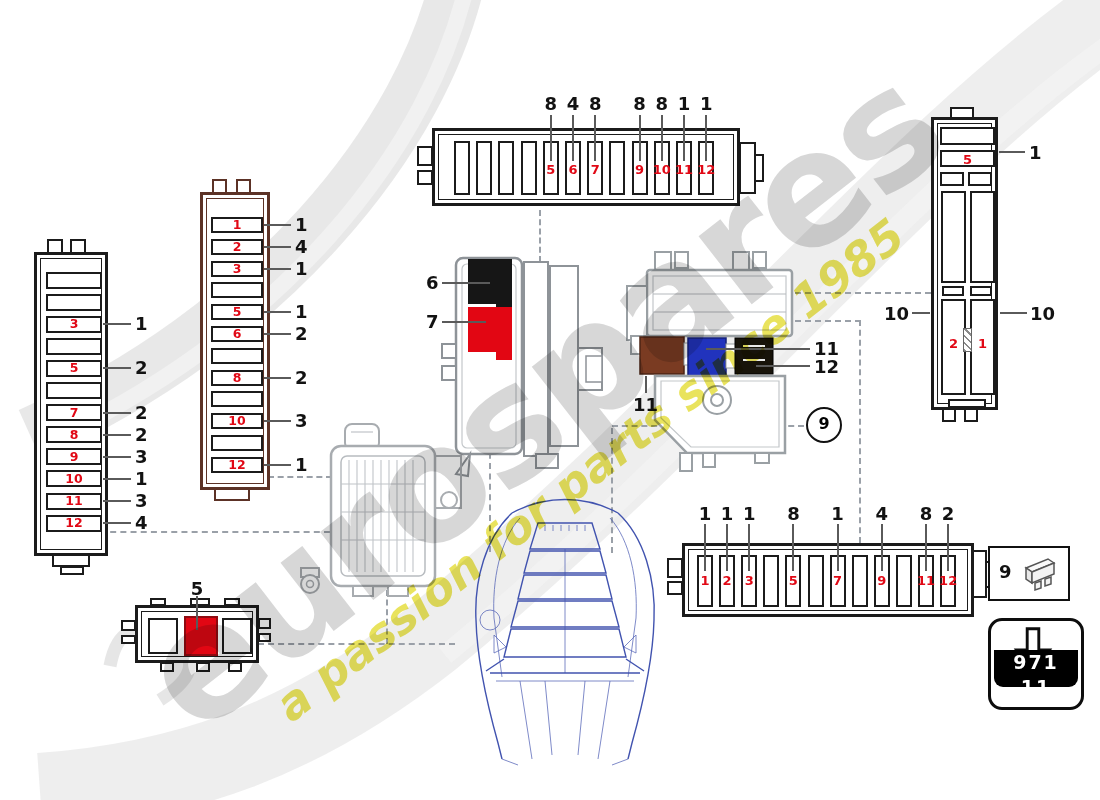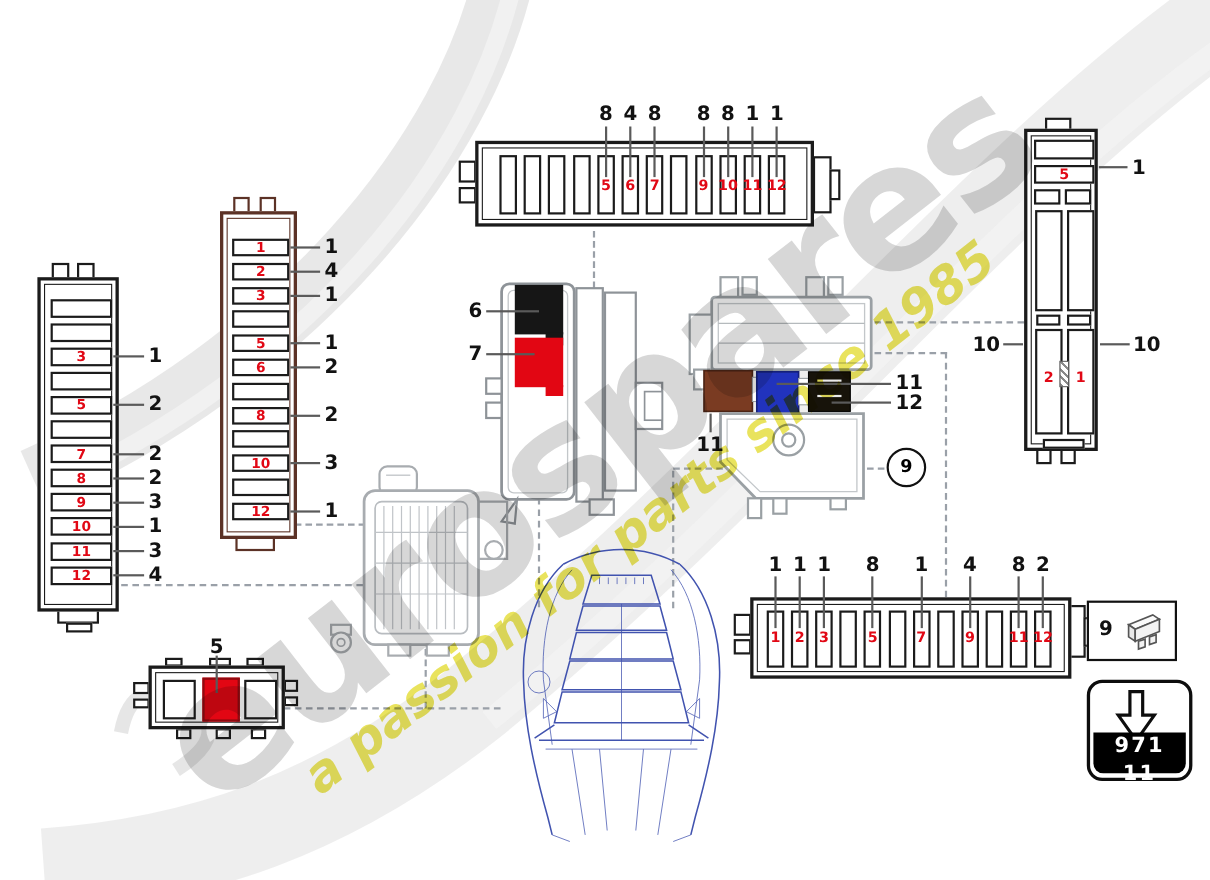--- a/index.html
+++ b/index.html
@@ -27,21 +27,21 @@
   .fuse-num{position:absolute;color:#e10815;font-weight:bold;font-size:13px;text-align:center;z-index:6;}
   .ref{position:absolute;color:#121212;font-weight:bold;font-size:18px;z-index:8;}
   .ref.ctr{text-align:center;width:18px;}
   .lead{position:absolute;background:#5a5a5a;z-index:7;}
   .dash-h{position:absolute;border-top:2px dashed #9aa0a8;z-index:3;}
   .dash-v{position:absolute;border-left:2px dashed #9aa0a8;z-index:3;}
   .circle-ref{position:absolute;width:32px;height:32px;border:2.5px solid #111;border-radius:50%;
     background:#fff;text-align:center;line-height:30px;font-weight:bold;font-size:16px;z-index:8;}
   .legend-box{position:absolute;border:2px solid #111;background:#fff;z-index:8;}
   .part-box{position:absolute;border:3px solid #0d0d0d;border-radius:14px;background:#fff;z-index:8;}
-  .part-bar{position:absolute;left:3px;right:3px;bottom:4px;height:37px;background:#000;
+  .part-bar{position:absolute;left:3px;right:3px;bottom:20px;height:37px;background:#000;
     border-radius:0 0 9px 9px;color:#fff;text-align:center;line-height:25px;
     font-size:19px;font-weight:bold;letter-spacing:2px;}
   .hatch{position:absolute;background:repeating-linear-gradient(45deg,#8a8a8a 0 2px,#fff 2px 5px);
     border:1px solid #666;box-sizing:border-box;z-index:6;}
 </style>
 </head>
 <body>
 
 <div class="canvas">
 

